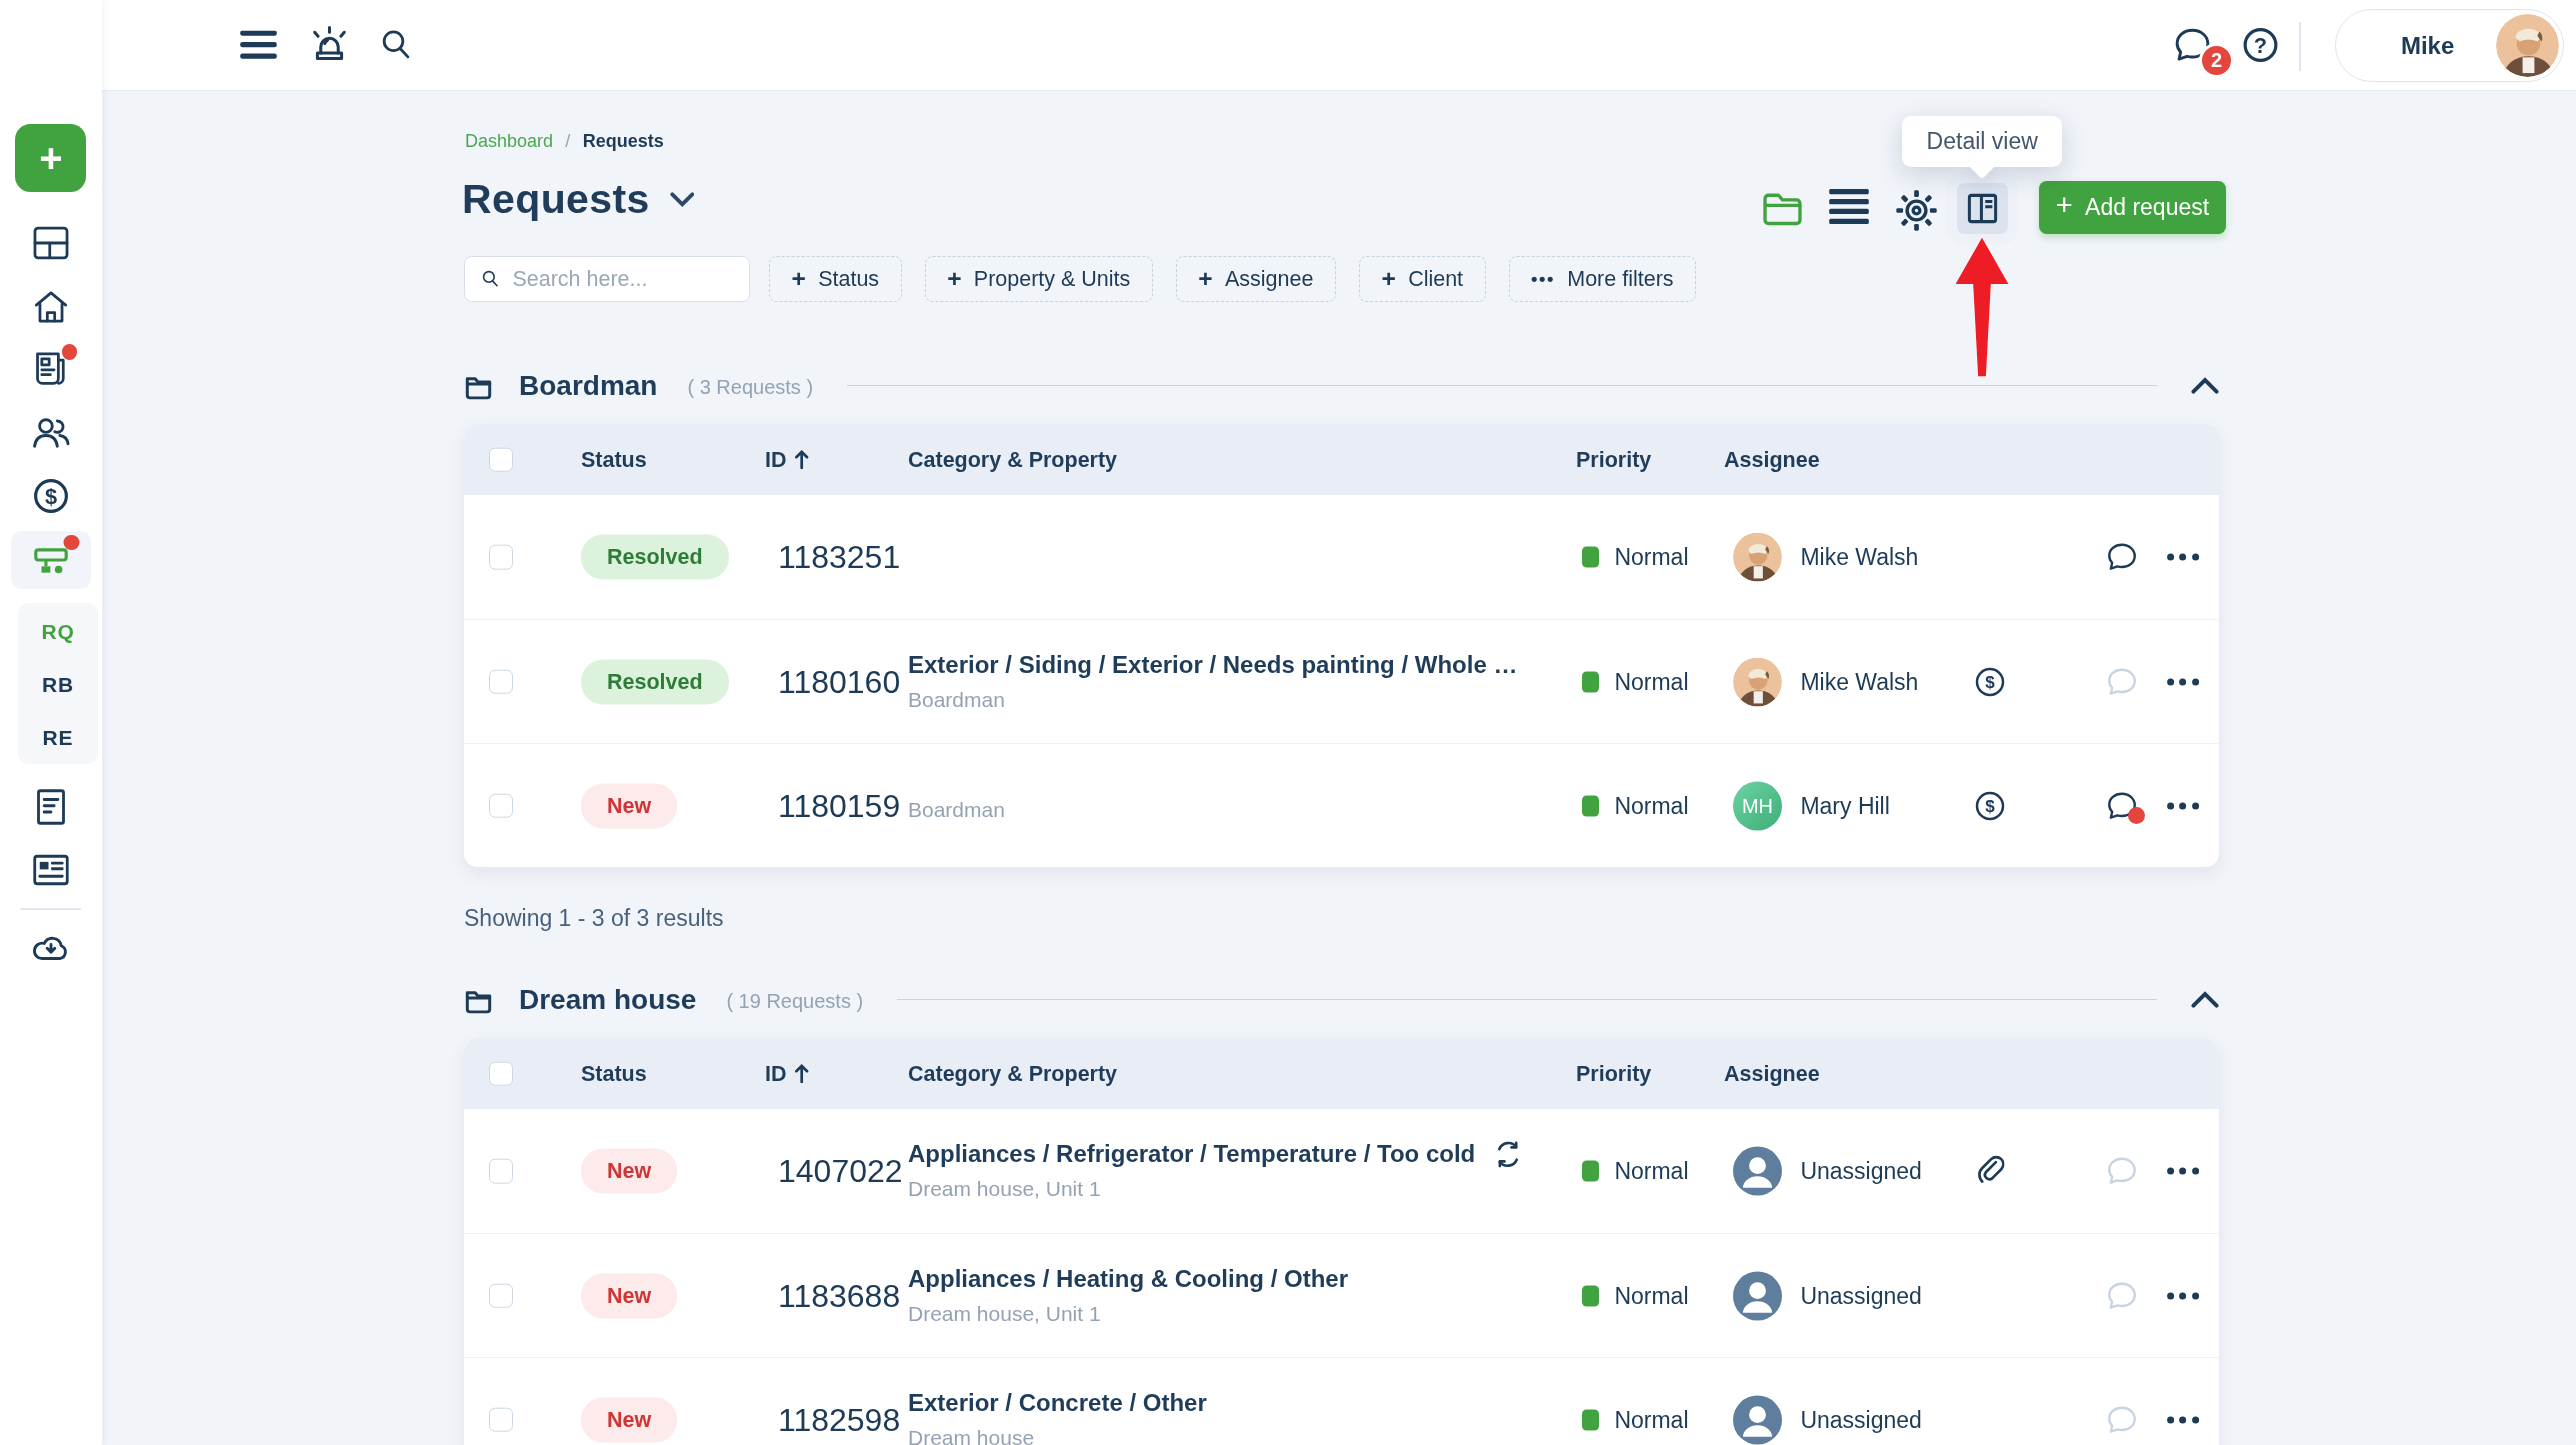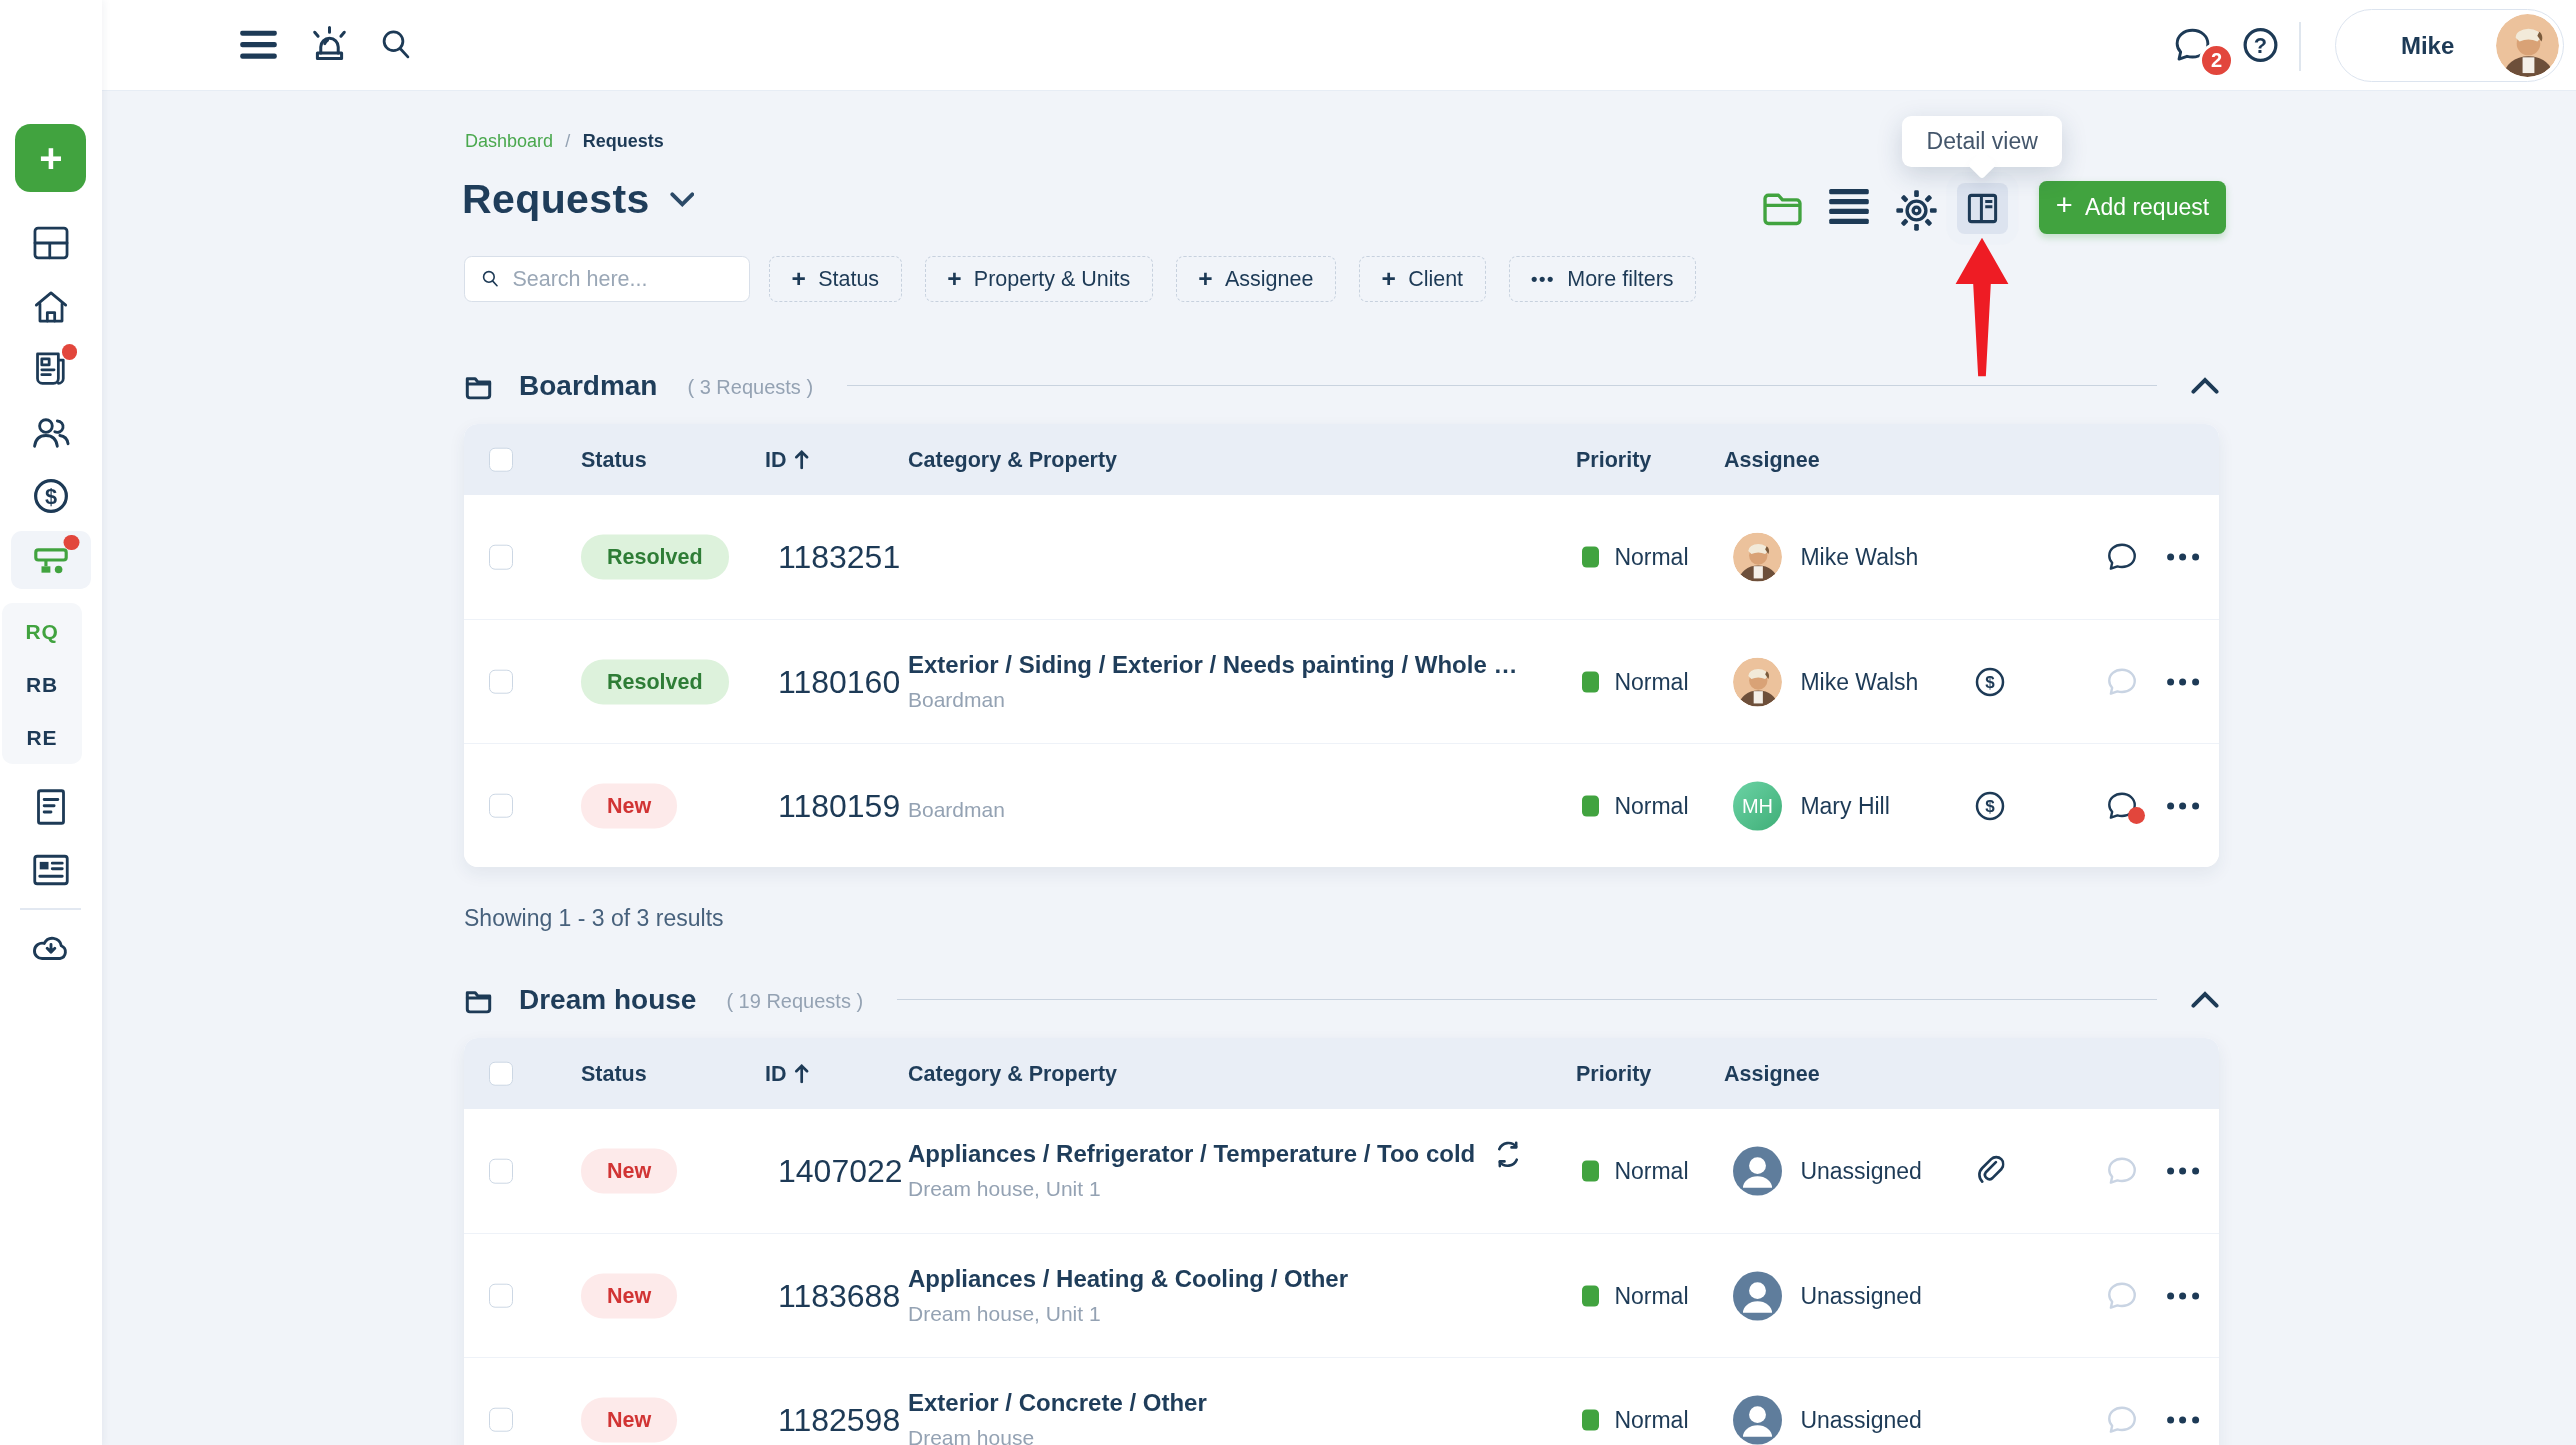--- a/index.html
+++ b/index.html
@@ -36,21 +36,21 @@
   
   .sidebar{position:absolute;left:0;top:0;width:102px;height:1446px;background:#fff;z-index:40;
     box-shadow:2.3px 0 7.7px rgba(27,58,86,.06);}
   .sb-add{position:absolute;left:15.4px;top:124px;width:71px;height:68px;border-radius:15.4px;
     background:var(--green);color:#fff;font-size:40px;font-weight:bold;display:flex;align-items:center;
     justify-content:center;cursor:pointer;line-height:1;}
   .sb-ico{position:absolute;left:50%;transform:translate(-50%,-50%);cursor:pointer;}
   .sb-dot{position:absolute;width:15.4px;height:15.4px;border-radius:50%;background:var(--red);}
   .sb-active-bg{position:absolute;left:10.8px;top:531px;width:80px;height:58px;border-radius:10.8px;
     background:#f1f4f9;cursor:pointer;}
-  .sb-subpanel{position:absolute;left:2px;top:603px;width:80px;height:161px;border-radius:10.8px;
+  .sb-subpanel{position:absolute;left:18px;top:603px;width:80px;height:161px;border-radius:10.8px;
     background:#f5f7fa;}
   .sb-sub{position:absolute;left:0;width:80px;text-align:center;font-size:21px;font-weight:bold;
     letter-spacing:0.8px;color:var(--navy);cursor:pointer;}
   .sb-sub.active{color:var(--green);}
   .sb-divider{position:absolute;left:20px;top:908px;width:61px;height:1.5px;background:#e2e8f1;}
 
   
   .main{position:absolute;left:102px;top:91px;right:0;bottom:0;background:var(--bg);}
   .breadcrumb{position:absolute;left:363px;top:40px;font-size:18px;display:flex;gap:12.3px;align-items:center;}
   .bc-link{color:var(--green-link);cursor:pointer;}

